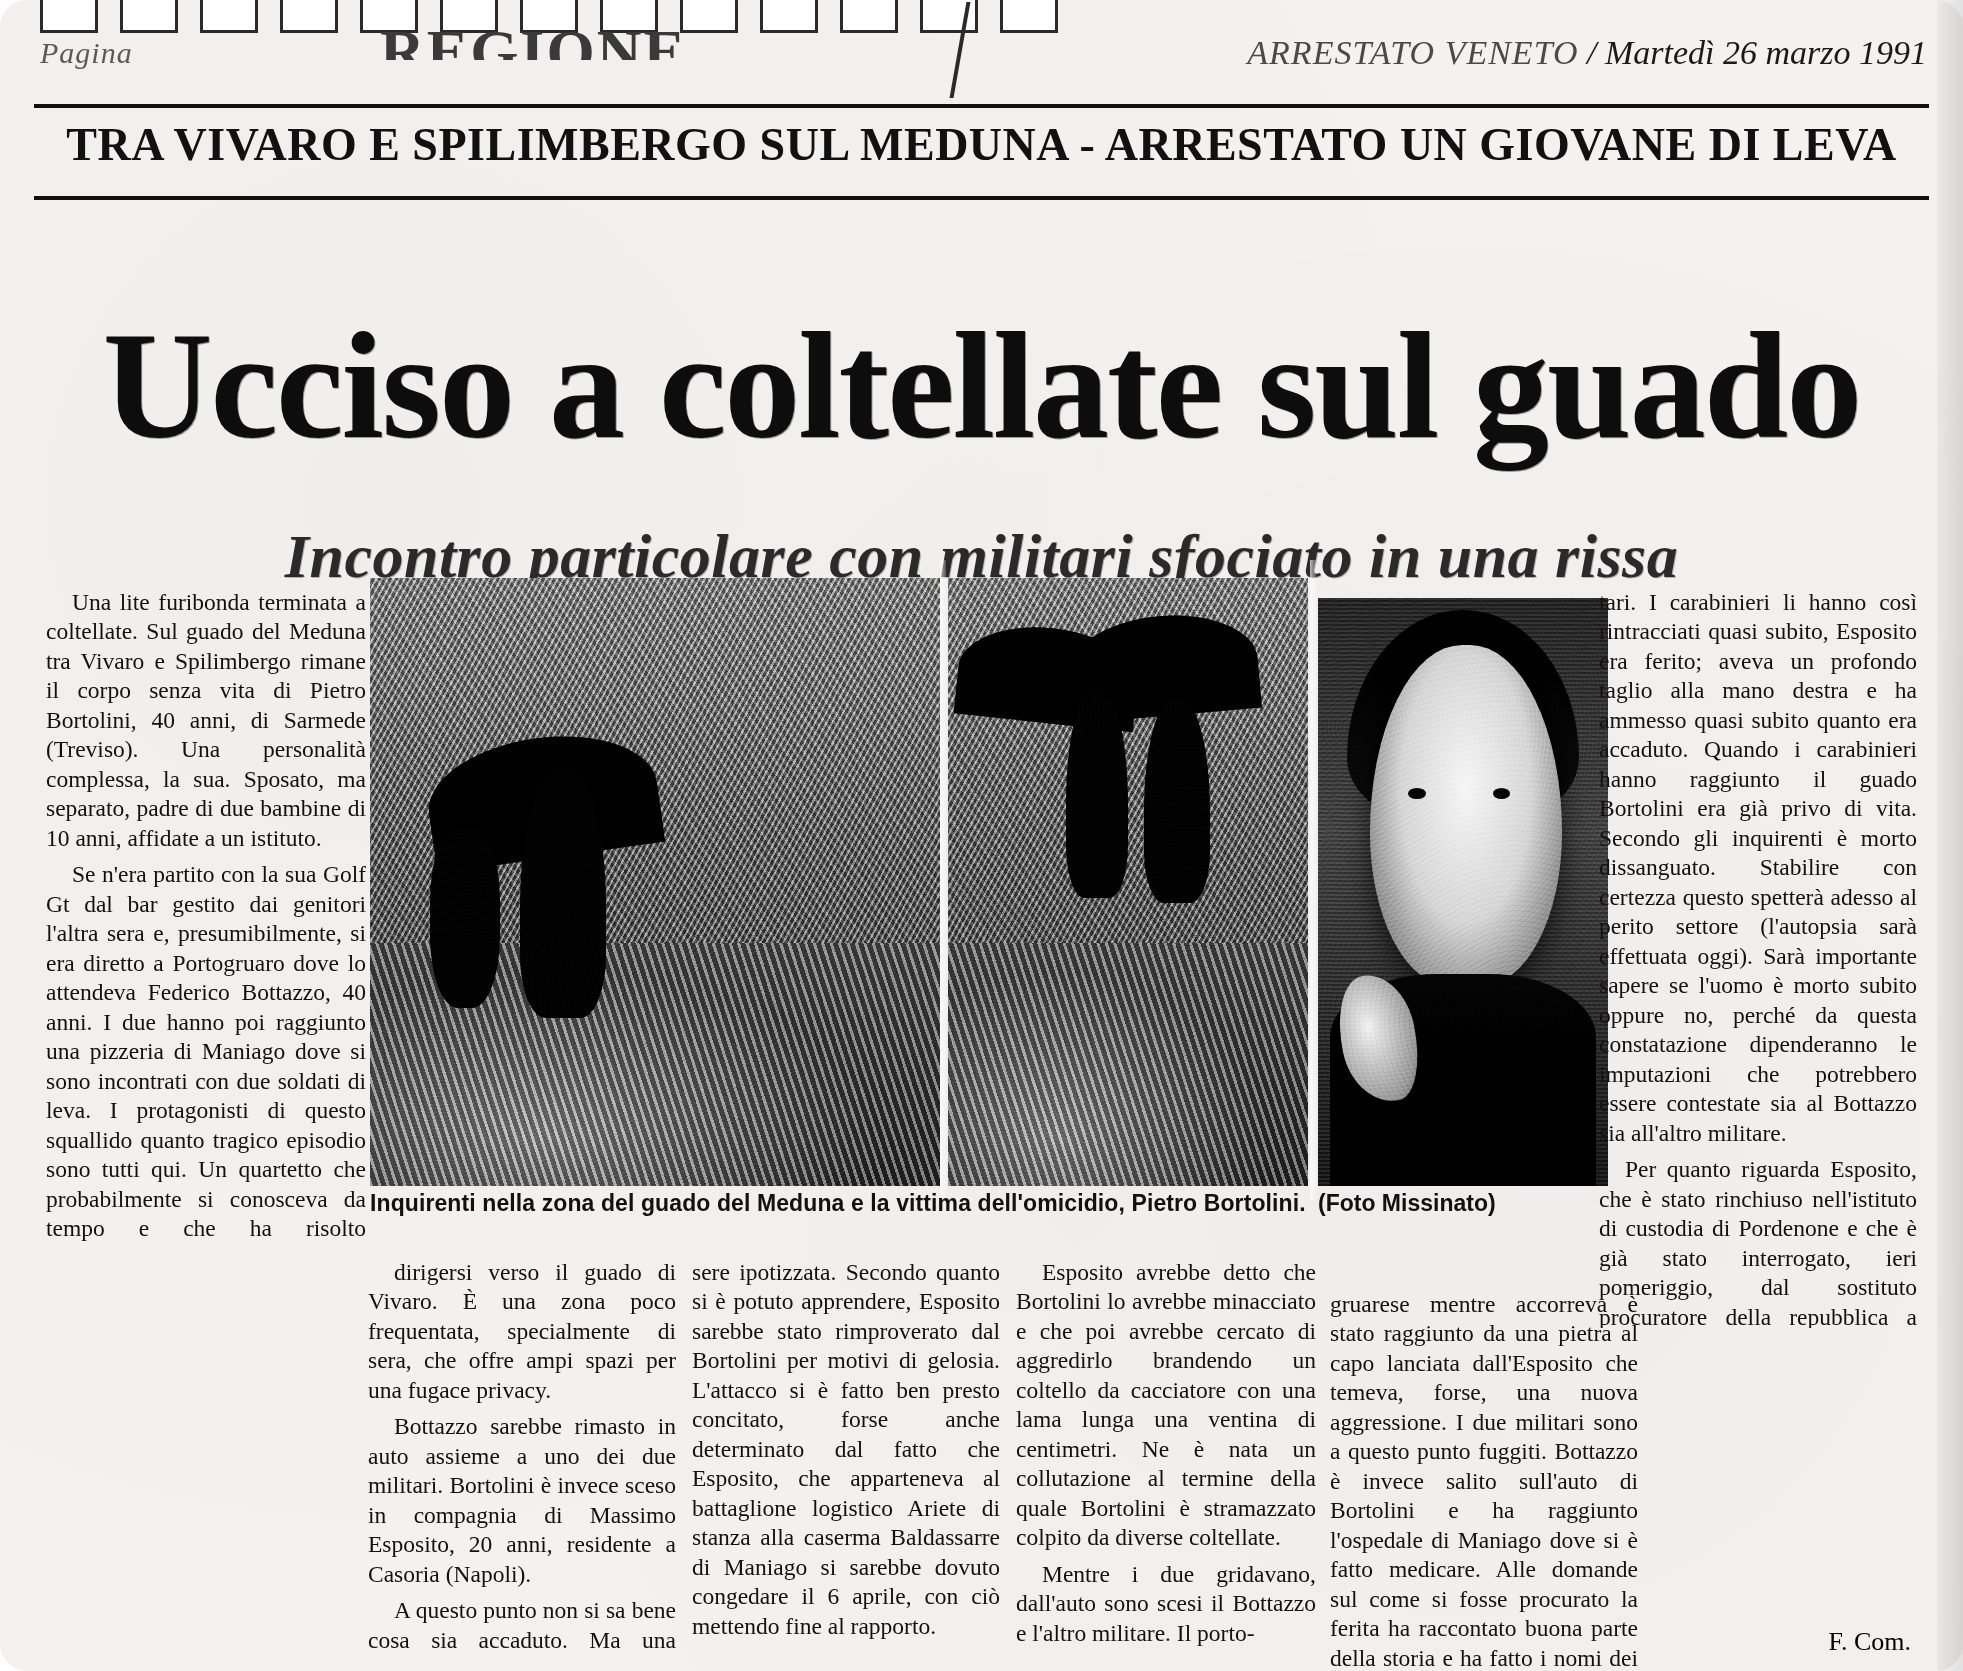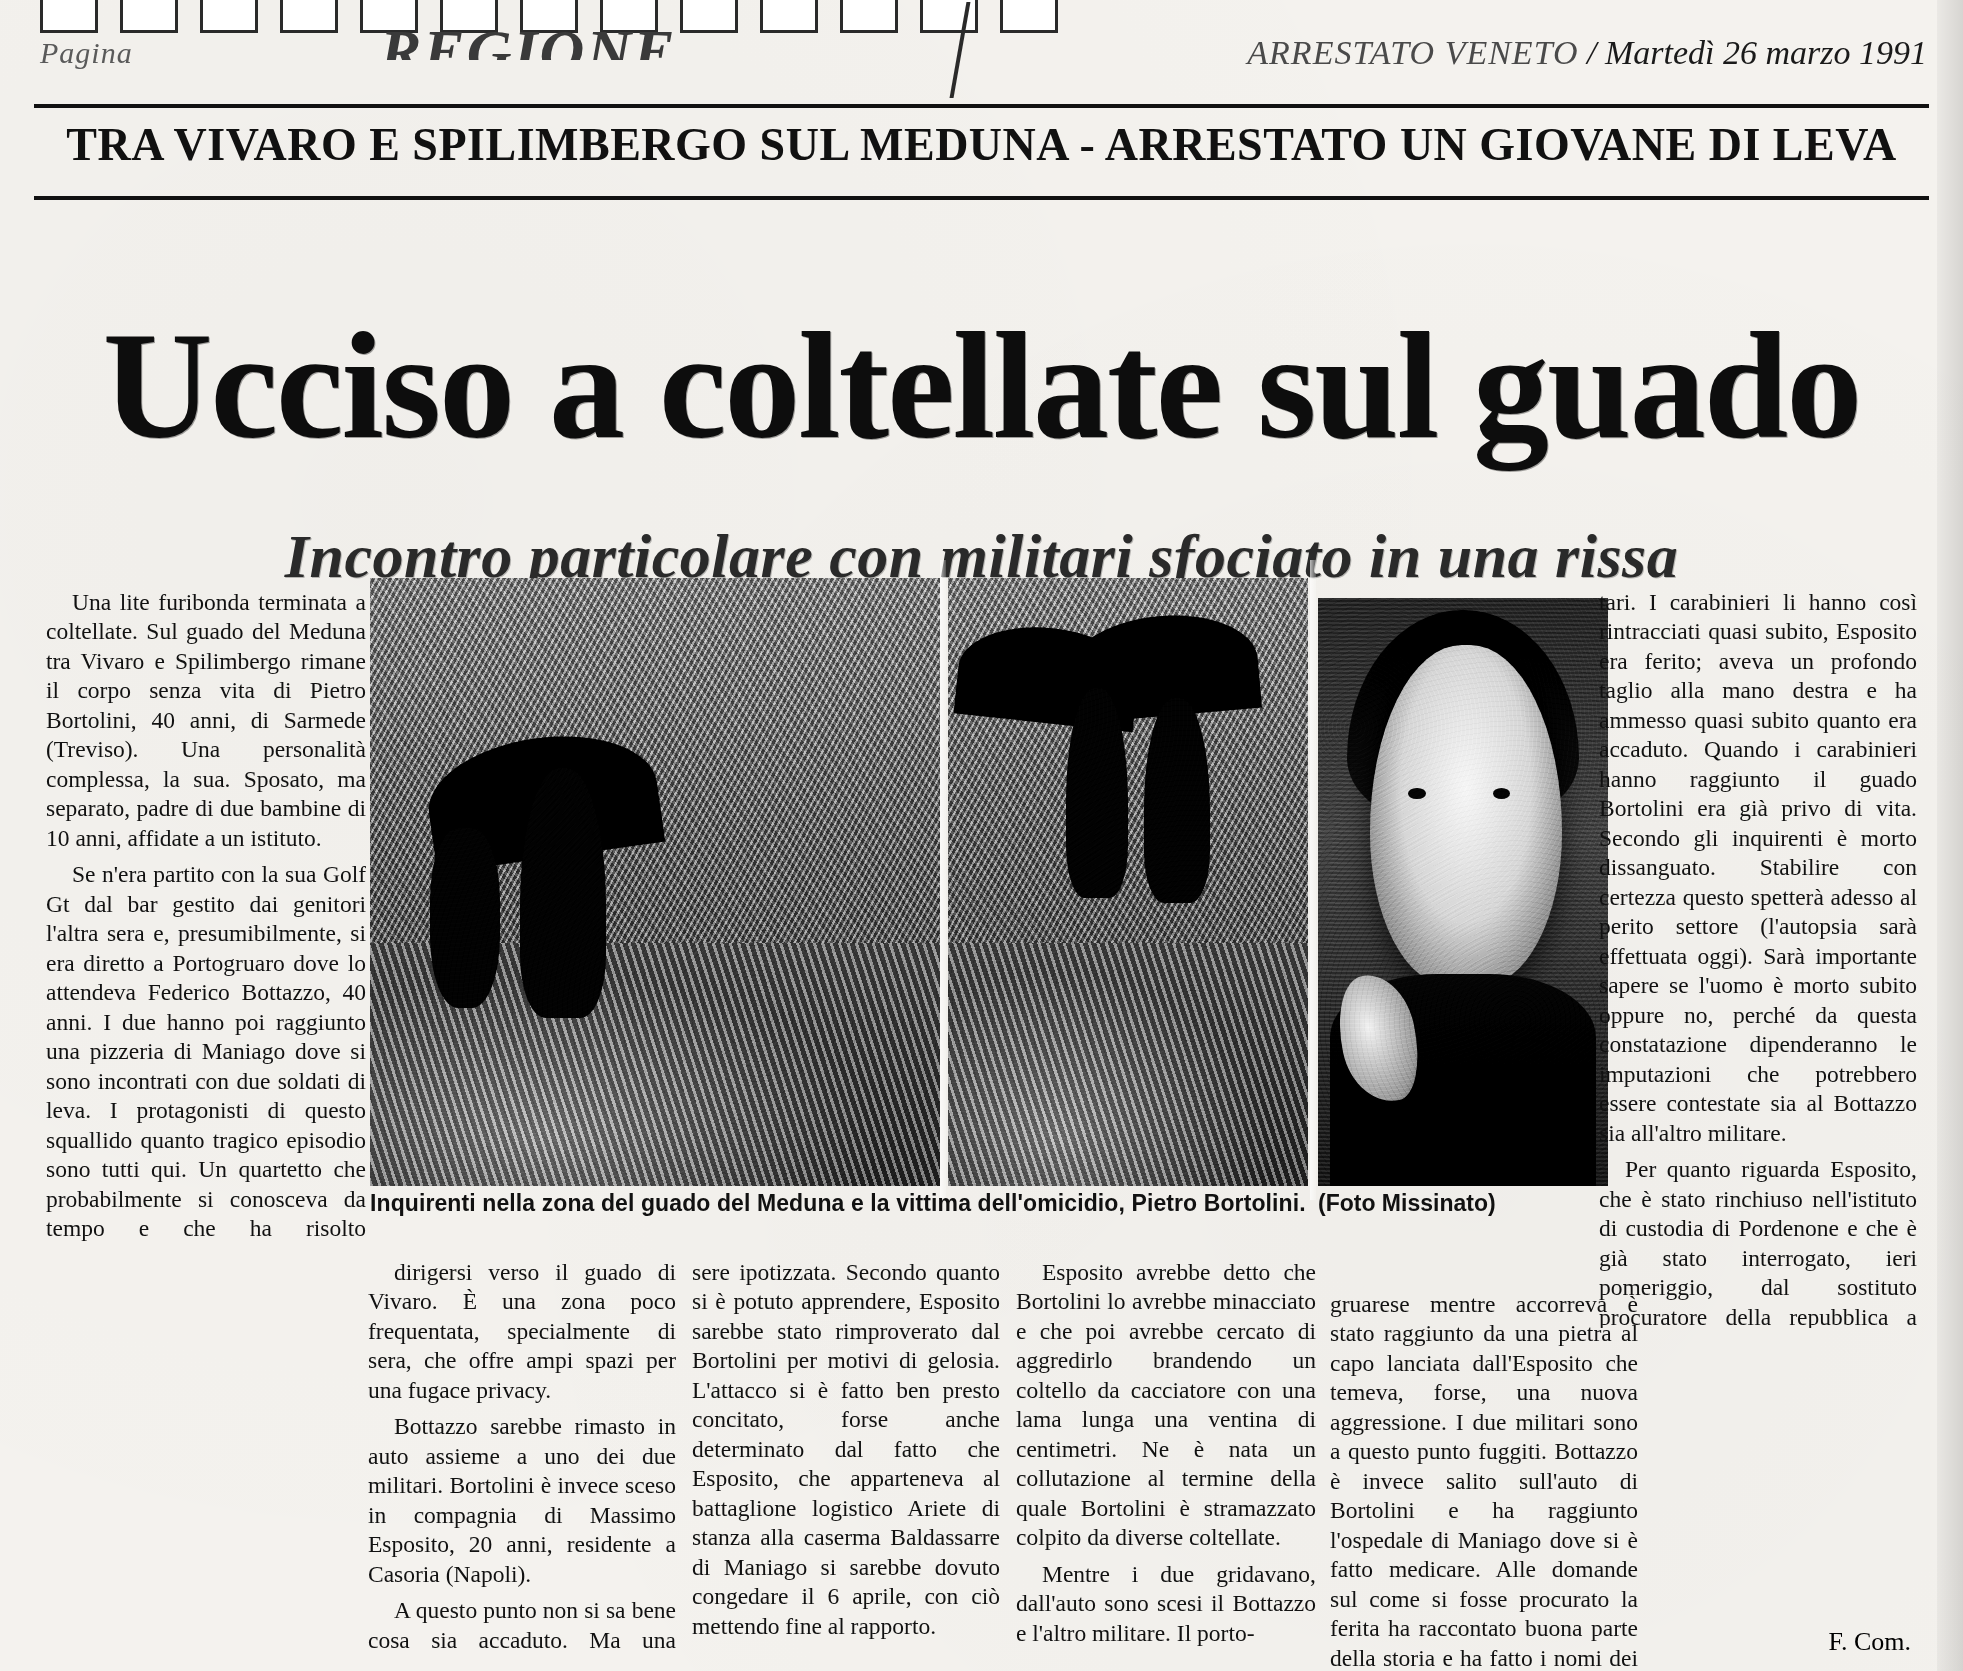--- a/index.html
+++ b/index.html
@@ -17,20 +17,21 @@
 
   .page {
     position: relative;
     width: 1963px;
     height: 1671px;
     background: #f4f2ee;
     
     background-image:
       radial-gradient(circle at 20% 30%, rgba(0,0,0,0.015), transparent 60%),
       radial-gradient(circle at 75% 70%, rgba(0,0,0,0.02), transparent 55%);
+    border-radius: 27px;
   }
 
   
   .top-strip {
     position: absolute;
     top: 0; left: 0;
     width: 1963px;
     height: 100px;
     overflow: hidden;
   }
@@ -63,21 +64,20 @@
     position: absolute;
     left: 380px;
     top: 16px;
     font-family: "Liberation Serif", serif;
     font-weight: bold;
     font-size: 62px;
     letter-spacing: 2px;
     color: #3a3a3a;
     white-space: nowrap;
     clip-path: inset(0 0 38% 0);
-    font-style: italic;
   }
   .cut-word-right {
     position: absolute;
     right: 36px;
     top: 34px;
     font-family: "Liberation Serif", serif;
     font-style: italic;
     font-size: 34px;
     white-space: nowrap;
     color: #1a1a1a;

